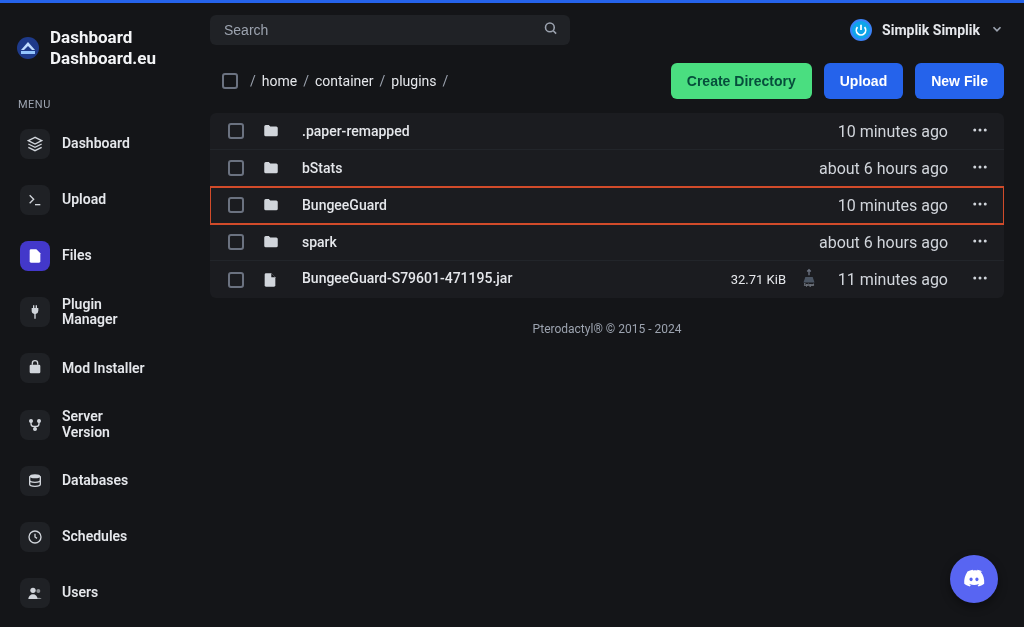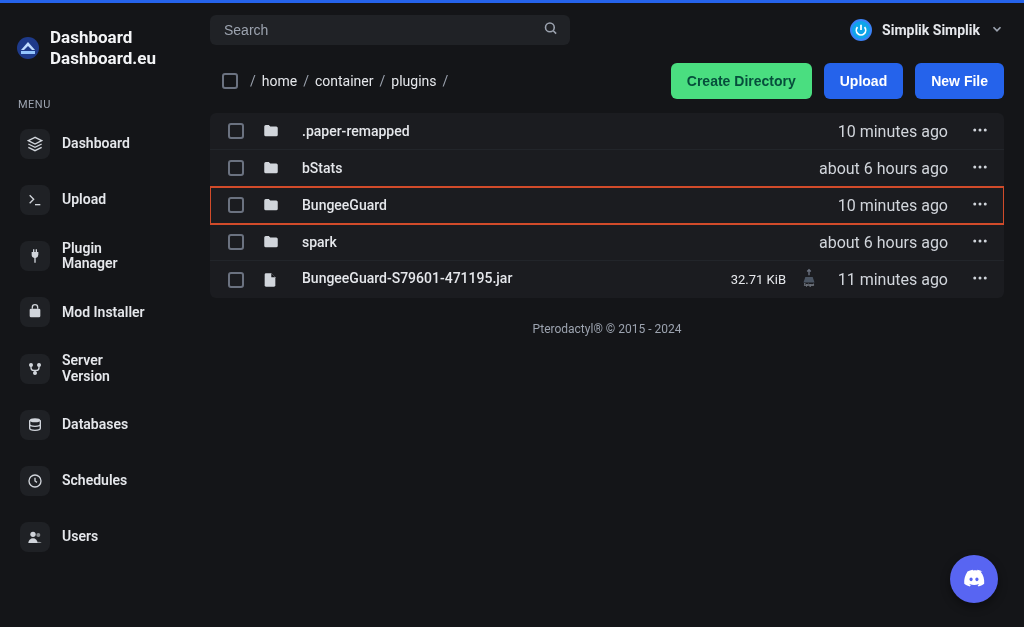--- a/index.html
+++ b/index.html
@@ -130,20 +130,31 @@
           <span class="icon-box" style="color: rgb(209, 213, 219);">
             <svg width="16" height="16" viewBox="0 0 24 24" fill="none" stroke="currentColor" stroke-width="2">
               <polyline points="4 17 10 11 4 5"></polyline>
               <line x1="12" y1="19" x2="20" y2="19"></line>
             </svg>
           </span>
           <span class="nav-item-label">
             <span class="two-line">Upload</span>
           </span>
         </div>
+        <div class="nav-item active">
+          <span class="icon-box" style="color: rgb(255, 255, 255);">
+            <svg width="16" height="16" viewBox="0 0 24 24" fill="currentColor">
+              <path d="M14 2H6a2 2 0 0 0-2 2v16a2 2 0 0 0 2 2h12a2 2 0 0 0 2-2V8z"></path>
+              <polyline points="14 2 14 8 20 8" fill="#fff" opacity=".3"></polyline>
+            </svg>
+          </span>
+          <span class="nav-item-label">
+            <span class="two-line">Files</span>
+          </span>
+        </div>
         <div class="nav-item">
           <span class="icon-box" style="color: rgb(209, 213, 219);">
             <svg width="16" height="16" viewBox="0 0 24 24" fill="currentColor">
               <path d="M9 2v4H7v4a5 5 0 0 0 4 4.9V22h2v-7.1A5 5 0 0 0 17 10V6h-2V2h-2v4h-2V2z"></path>
             </svg>
           </span>
           <span class="nav-item-label">
             <span class="two-line">Plugin</span>
             <span class="two-line">Manager</span>
           </span>

